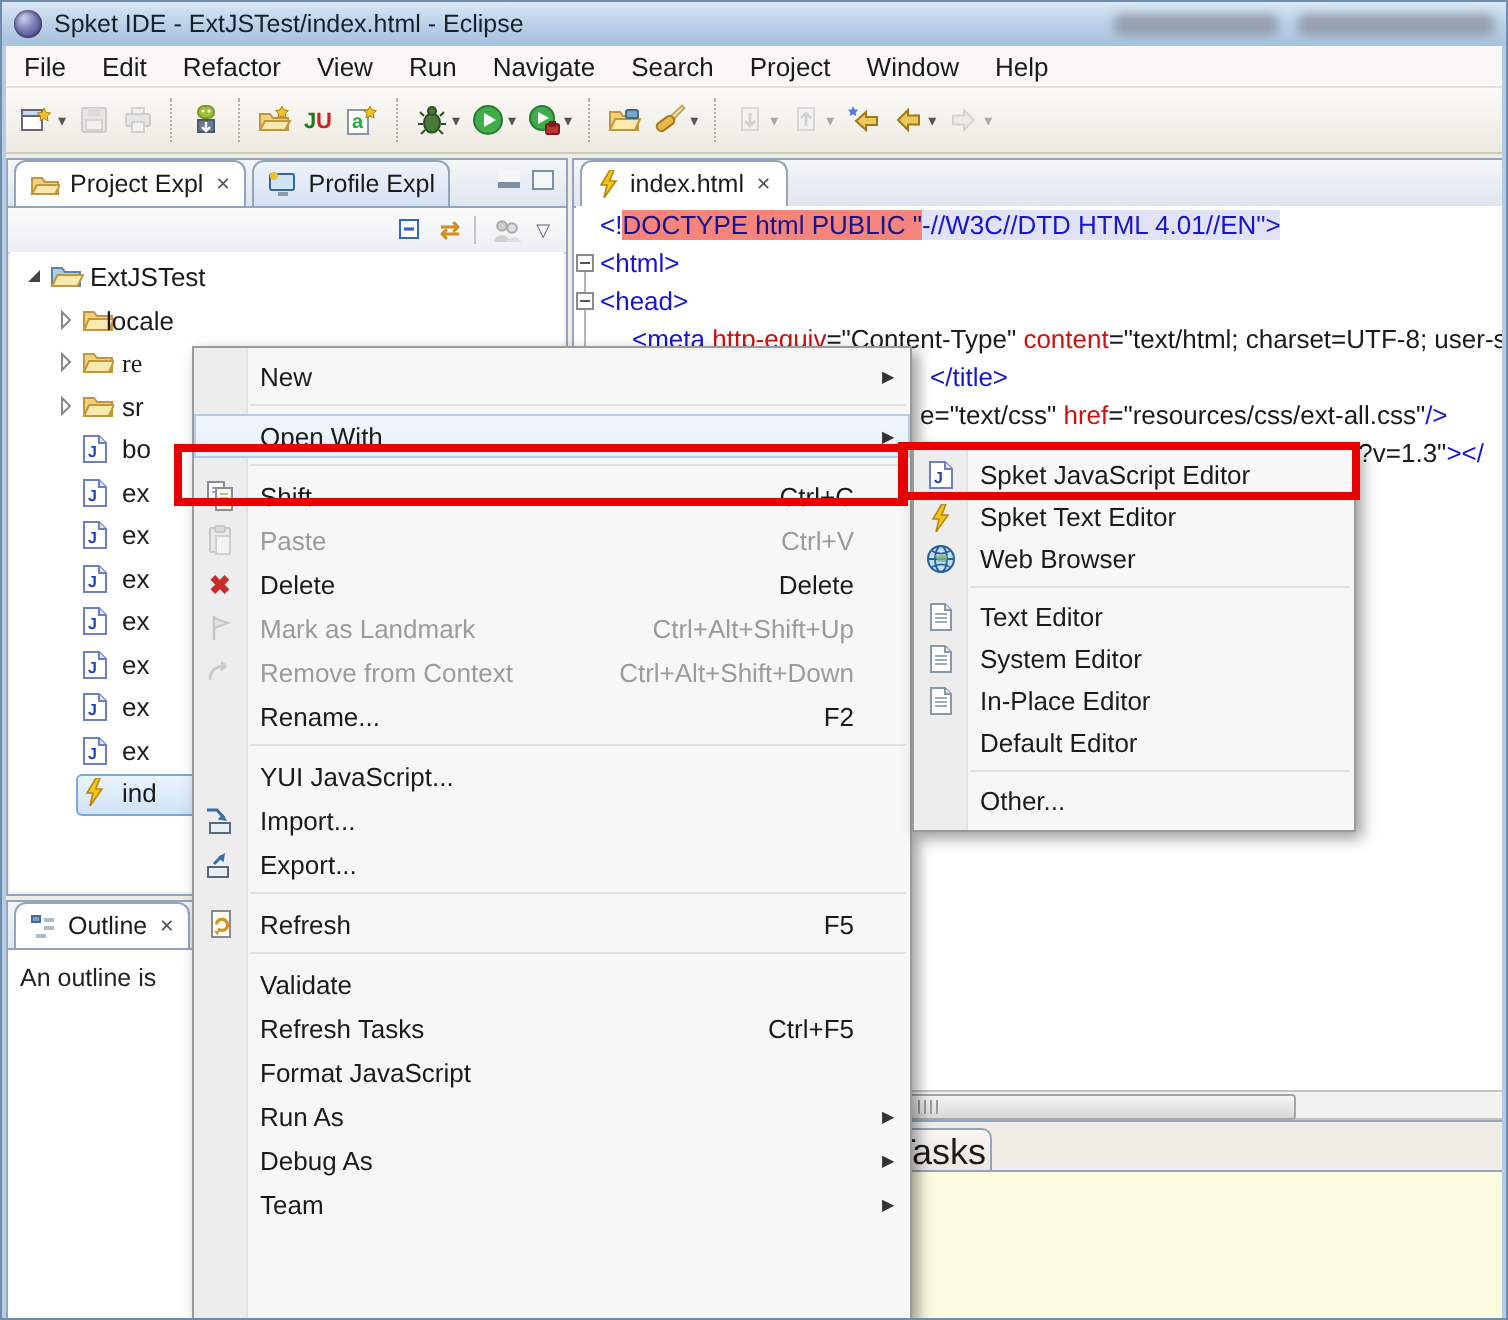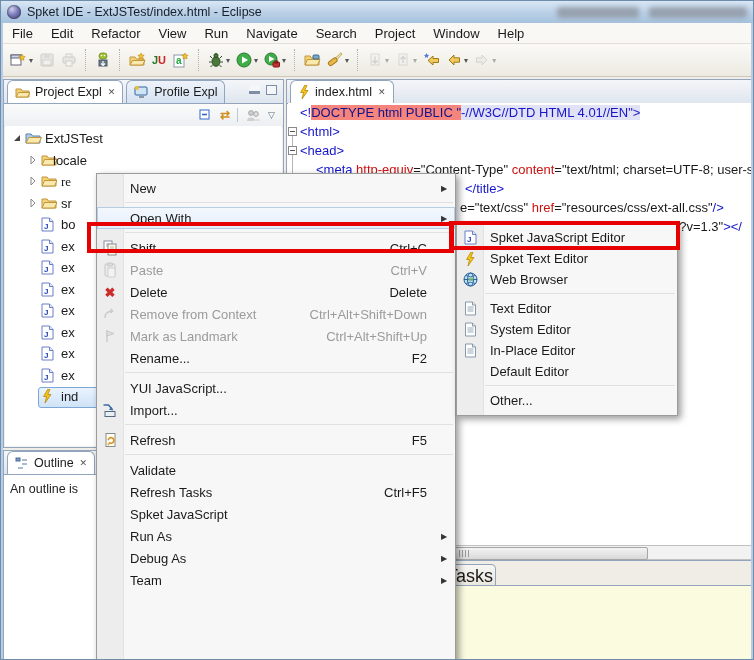--- a/index.html
+++ b/index.html
@@ -597,36 +597,36 @@
         <span class="mic">
           <span style="color:#cc2b2b;font-weight:bold;font-size:13px;line-height:1">✖</span>
         </span>
         <span class="mlb">Delete</span>
         <span class="msc">Delete</span>
         <span class="mar"></span>
       </div>
       <div class="mrow dis">
         <span class="mic">
           <svg width="16" height="16">
+            <line x1="5" y1="2" x2="5" y2="14" stroke="#a8a8a8" stroke-width="1.3"></line>
+            <path d="M5 3 L12 5.5 L5 8 Z" fill="#d8d8d8" stroke="#a8a8a8"></path>
+          </svg>
+        </span>
+        <span class="mlb">Mark as Landmark</span>
+        <span class="msc">Ctrl+Alt+Shift+Up</span>
+        <span class="mar"></span>
+      </div>
+      <div class="mrow dis">
+        <span class="mic">
+          <svg width="16" height="16">
             <path d="M3 12 Q3 5 11 5 M11 5 L8.5 3 M11 5 L8.5 7" fill="none" stroke="#b0b0b0" stroke-width="1.4"></path>
           </svg>
         </span>
         <span class="mlb">Remove from Context</span>
         <span class="msc">Ctrl+Alt+Shift+Down</span>
-        <span class="mar"></span>
-      </div>
-      <div class="mrow dis">
-        <span class="mic">
-          <svg width="16" height="16">
-            <line x1="5" y1="2" x2="5" y2="14" stroke="#a8a8a8" stroke-width="1.3"></line>
-            <path d="M5 3 L12 5.5 L5 8 Z" fill="#d8d8d8" stroke="#a8a8a8"></path>
-          </svg>
-        </span>
-        <span class="mlb">Mark as Landmark</span>
-        <span class="msc">Ctrl+Alt+Shift+Up</span>
         <span class="mar"></span>
       </div>
       <div class="mrow">
         <span class="mic"></span>
         <span class="mlb">Rename...</span>
         <span class="msc">F2</span>
         <span class="mar"></span>
       </div>
       <div class="msep"></div>
       <div class="mrow">
@@ -640,20 +640,32 @@
           <svg width="16" height="16">
             <path d="M1.5 3 L6.5 3 L10 7" fill="none" stroke="#3a6ea5" stroke-width="1.5"></path>
             <path d="M11.5 8.5 L6.8 7.8 L9.5 5 Z" fill="#3a6ea5"></path>
             <rect x="3" y="9.5" width="10" height="5" fill="#e8eef6" stroke="#55687e"></rect>
           </svg>
         </span>
         <span class="mlb">Import...</span>
         <span class="msc"></span>
         <span class="mar"></span>
       </div>
+      <div class="mrow">
+        <span class="mic">
+          <svg width="16" height="16">
+            <path d="M5 8 L9 4" fill="none" stroke="#3a6ea5" stroke-width="1.5"></path>
+            <path d="M10.5 2.5 L9.8 7.2 L7 4.5 Z" fill="#3a6ea5"></path>
+            <rect x="2" y="9.5" width="10" height="5" fill="#e8eef6" stroke="#55687e"></rect>
+          </svg>
+        </span>
+        <span class="mlb">Export...</span>
+        <span class="msc"></span>
+        <span class="mar"></span>
+      </div>
       <div class="msep"></div>
       <div class="mrow">
         <span class="mic">
           <svg width="16" height="16">
             <rect x="4" y="1.5" width="9" height="13" fill="#fffef2" stroke="#8a8a8a"></rect>
             <path d="M6.2 8.2 a2.8 2.8 0 1 1 .8 2.2" fill="none" stroke="#d79020" stroke-width="1.6"></path>
             <path d="M7.6 11.5 L5 11.5 L6.8 13.8 Z" fill="#d79020"></path>
           </svg>
         </span>
         <span class="mlb">Refresh</span>
@@ -668,21 +680,21 @@
         <span class="mar"></span>
       </div>
       <div class="mrow">
         <span class="mic"></span>
         <span class="mlb">Refresh Tasks</span>
         <span class="msc">Ctrl+F5</span>
         <span class="mar"></span>
       </div>
       <div class="mrow">
         <span class="mic"></span>
-        <span class="mlb">Spket JavaScript</span>
+        <span class="mlb">Format JavaScript</span>
         <span class="msc"></span>
         <span class="mar"></span>
       </div>
       <div class="mrow">
         <span class="mic"></span>
         <span class="mlb">Run As</span>
         <span class="msc"></span>
         <span class="mar">▶</span>
       </div>
       <div class="mrow">

